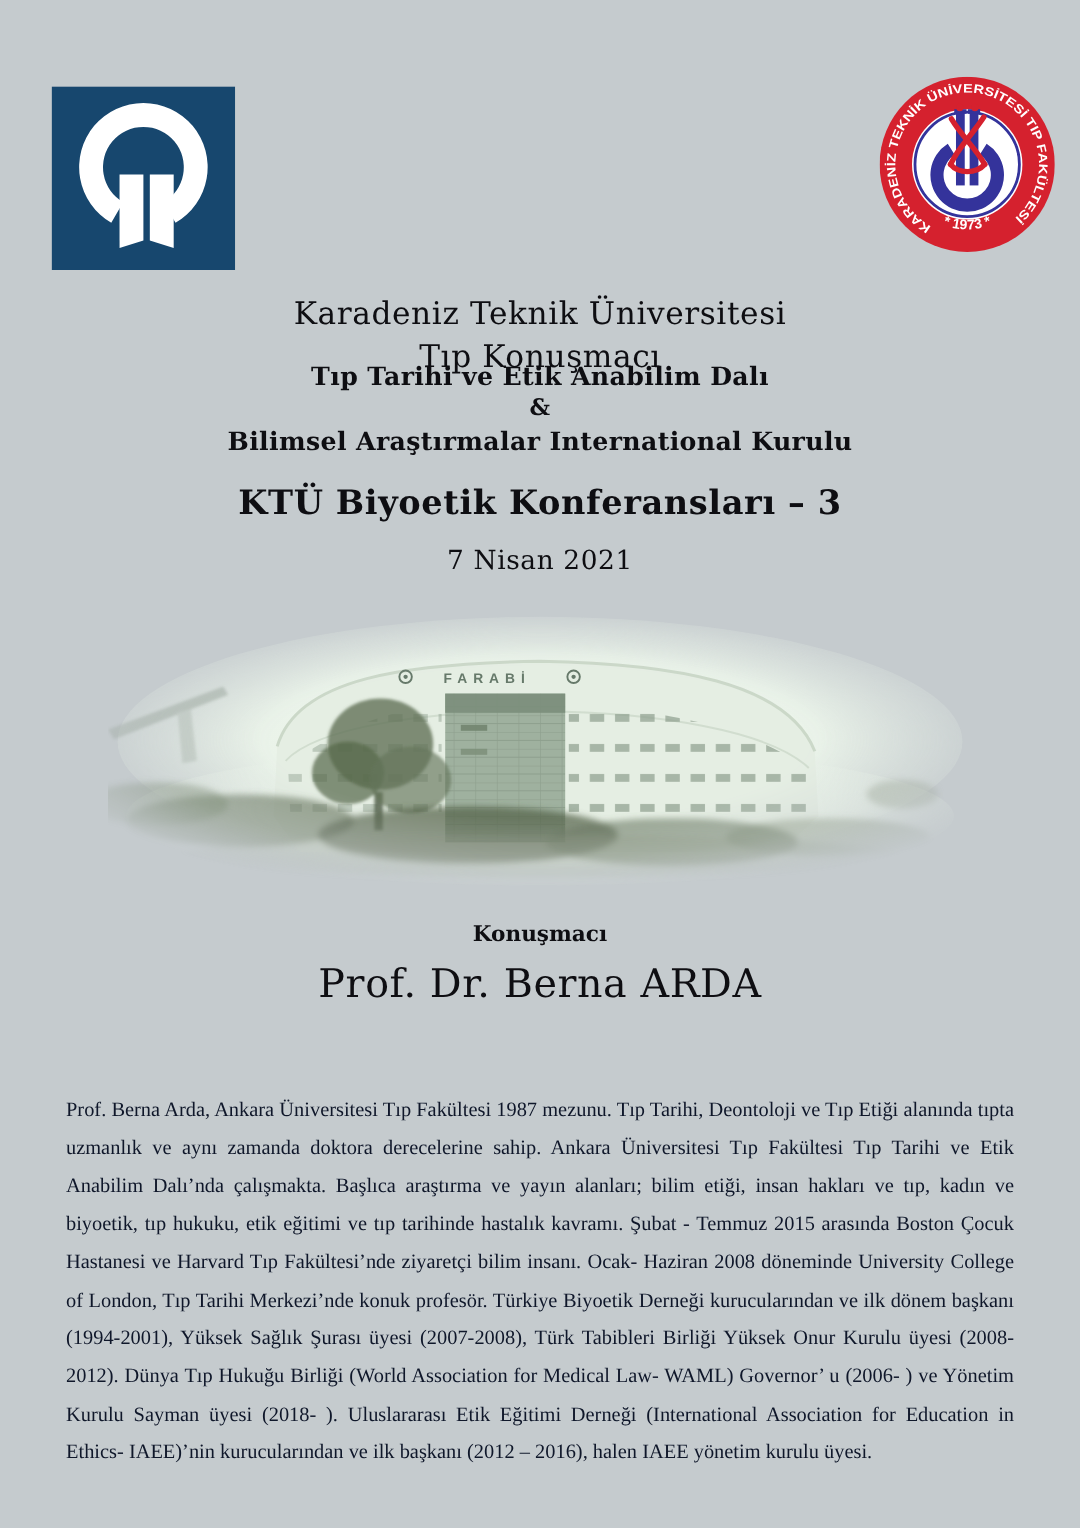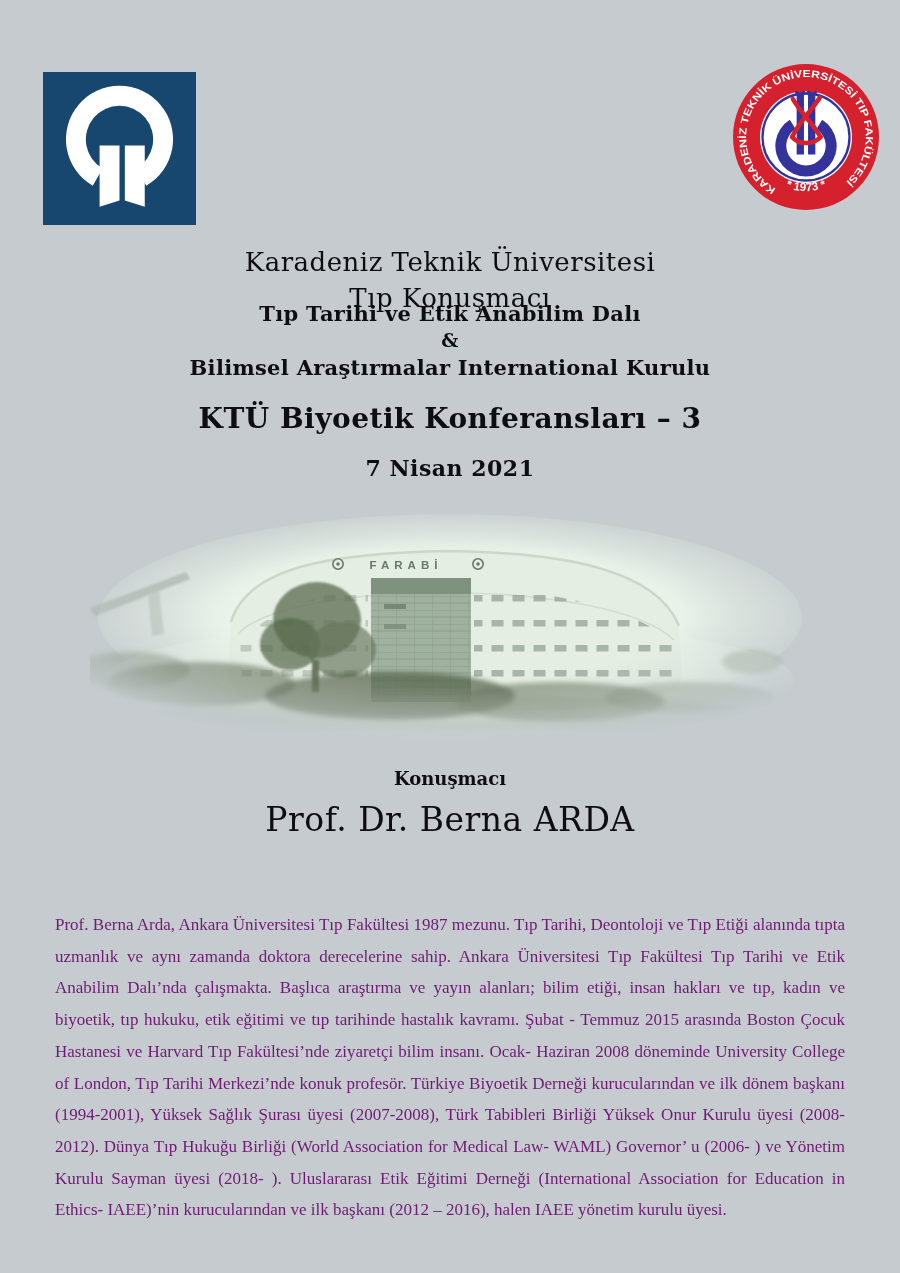--- a/index.html
+++ b/index.html
@@ -19,38 +19,38 @@
   .faculty-seal {
     position:absolute; left:733px; top:64px; width:146px; height:146px;
   }
 
   
   .center-block { position:absolute; left:0; width:900px; text-align:center; color:#0e0e12; }
   .title-block   { top:200px; font-size:26px; font-weight:normal; line-height:36px; letter-spacing:0.5px;margin-top:44px; }
   .subtitle-block{ top:300px; font-size:21px; font-weight:bold; line-height:27px; letter-spacing:0.3px; }
   .subtitle-block .amp { font-size:19px; }
   .event-title   { top:402px; font-size:28px; font-weight:bold; letter-spacing:0.5px; }
-  .event-date    { top:455px; font-size:22px; font-weight:bold; letter-spacing:0.5px; }
+  .event-date    { top:455px; font-size:22px; font-weight:normal; letter-spacing:0.5px; }
   .speaker-label { top:768px; font-size:18px; font-weight:bold; }
   .speaker-name  { top:800px; font-size:33px; font-weight:normal; letter-spacing:0.5px; }
 
   
   .building-photo {
     position:absolute; left:90px; top:512px; width:720px; height:228px;
     -webkit-mask-image: radial-gradient(ellipse 64% 58% at 50% 47%, #000 48%, rgba(0,0,0,.65) 72%, transparent 96%);
     mask-image: radial-gradient(ellipse 64% 58% at 50% 47%, #000 48%, rgba(0,0,0,.65) 72%, transparent 96%);
   }
 
   
   .bio {
     position:absolute; left:55px; top:892px; width:790px;
     font-family: "Liberation Serif", serif;
     font-size:17px; line-height:31.7px;
     text-align:justify;
-    color:#701a75;
+    color:#0f172a;
   }
 </style>
 </head>
 <body>
 
 <div class="page">
 
   <div class="uni-logo">
     <svg viewBox="0 0 100 100" width="153" height="153">
       <rect width="100" height="100" fill="#17476e"></rect>

